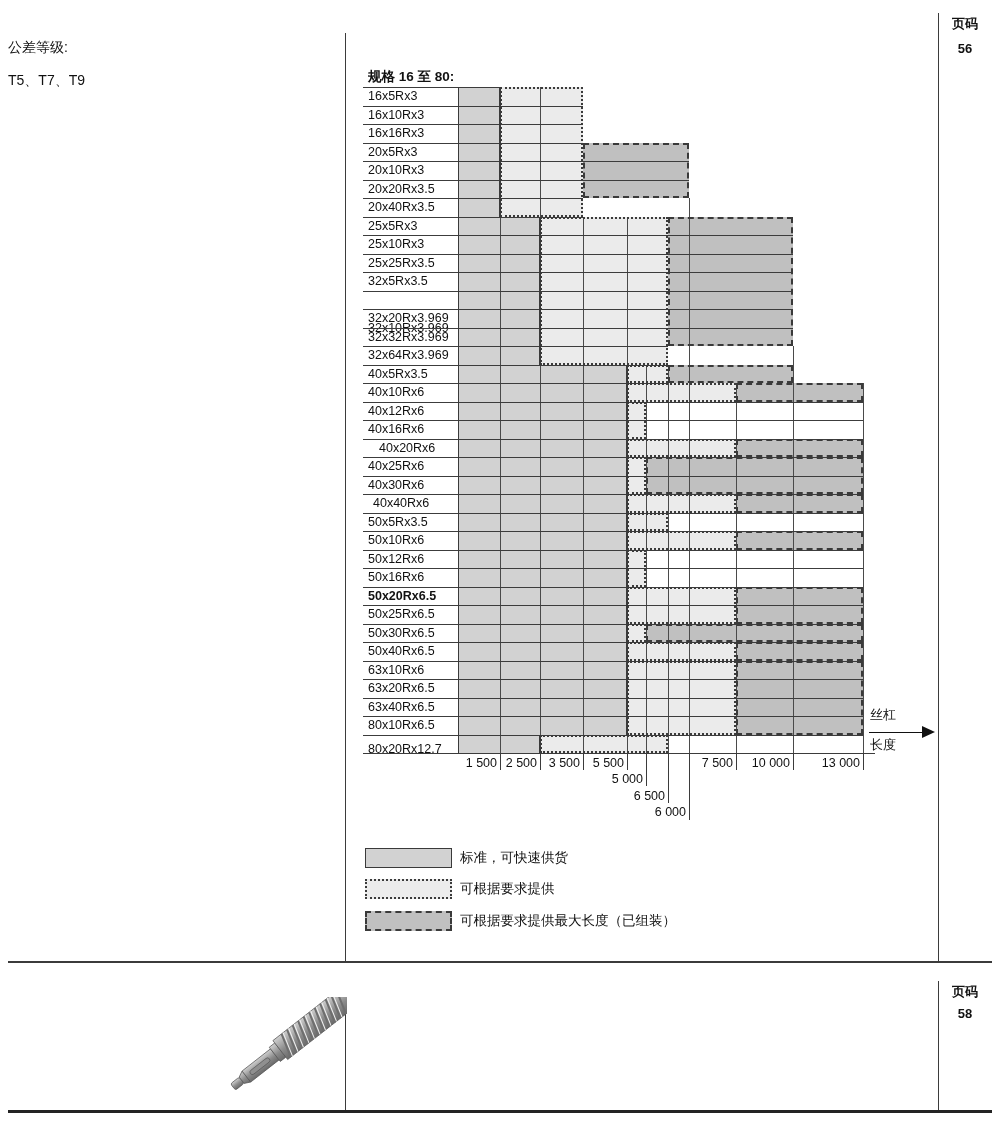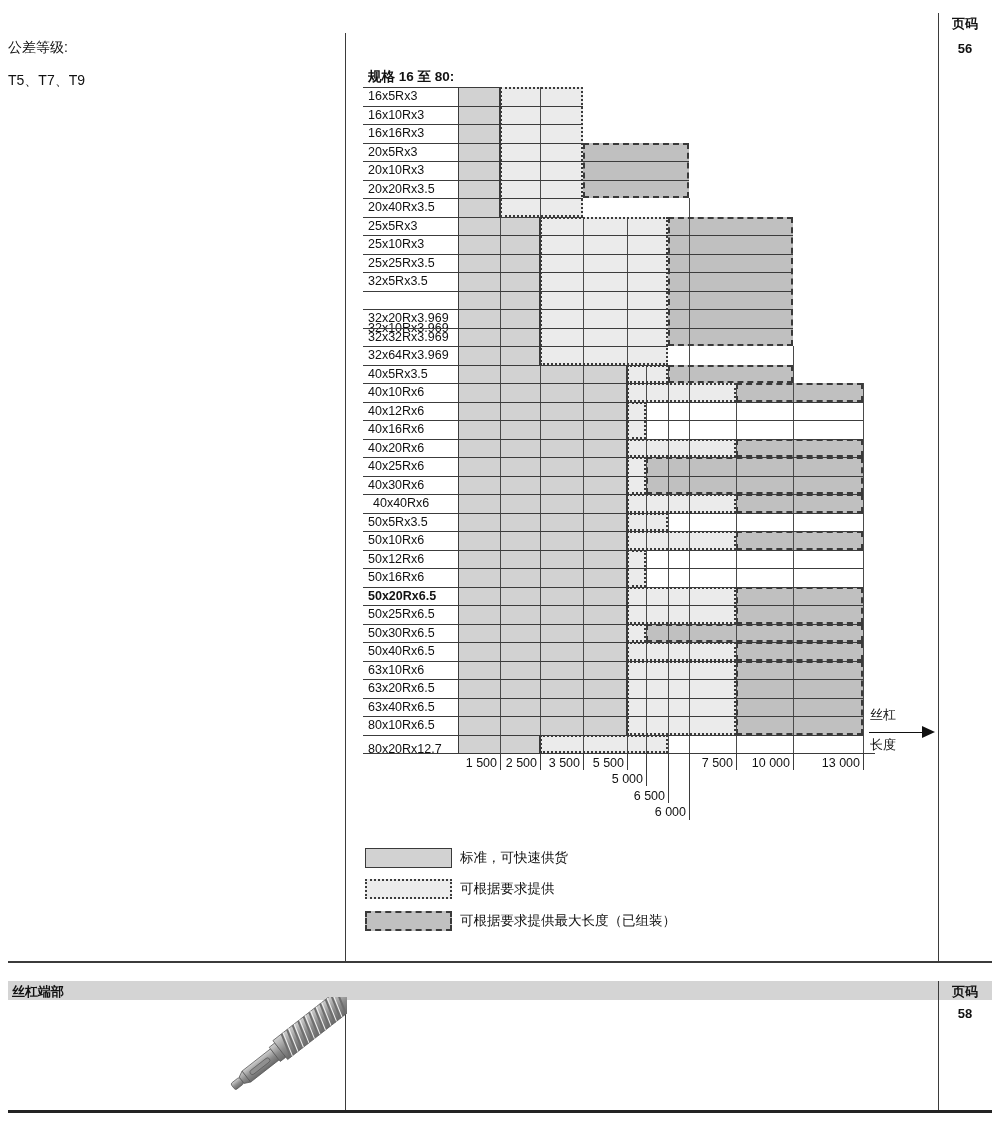--- a/index.html
+++ b/index.html
@@ -62,21 +62,21 @@
       <div class="rowlabel" style="left: 363px; top: 253.8px; width: 92px; height: 18.5px;">25x25Rx3.5</div>
       <div class="rowlabel" style="left: 363px; top: 272.3px; width: 92px; height: 18.5px;">32x5Rx3.5</div>
       <div class="rowlabel" style="left: 363px; top: 290.8px; width: 92px; height: 18.5px; margin-top: 28px;">32x10Rx3.969</div>
       <div class="rowlabel" style="left: 363px; top: 309.3px; width: 92px; height: 18.5px;">32x20Rx3.969</div>
       <div class="rowlabel" style="left: 363px; top: 327.8px; width: 92px; height: 18.5px;">32x32Rx3.969</div>
       <div class="rowlabel" style="left: 363px; top: 346.3px; width: 92px; height: 18.5px;">32x64Rx3.969</div>
       <div class="rowlabel" style="left: 363px; top: 364.8px; width: 92px; height: 18.5px;">40x5Rx3.5</div>
       <div class="rowlabel" style="left: 363px; top: 383.3px; width: 92px; height: 18.5px;">40x10Rx6</div>
       <div class="rowlabel" style="left: 363px; top: 401.8px; width: 92px; height: 18.5px;">40x12Rx6</div>
       <div class="rowlabel" style="left: 363px; top: 420.3px; width: 92px; height: 18.5px;">40x16Rx6</div>
-      <div class="rowlabel" style="left: 363px; top: 438.8px; width: 92px; height: 18.5px;">40x20Rx6</div>
+      <div class="rowlabel" style="left: 374px; top: 438.8px; width: 92px; height: 18.5px;">40x20Rx6</div>
       <div class="rowlabel" style="left: 363px; top: 457.3px; width: 92px; height: 18.5px;">40x25Rx6</div>
       <div class="rowlabel" style="left: 363px; top: 475.8px; width: 92px; height: 18.5px;">40x30Rx6</div>
       <div class="rowlabel" style="left: 368px; top: 494.3px; width: 92px; height: 18.5px;">40x40Rx6</div>
       <div class="rowlabel" style="left: 363px; top: 512.8px; width: 92px; height: 18.5px;">50x5Rx3.5</div>
       <div class="rowlabel" style="left: 363px; top: 531.3px; width: 92px; height: 18.5px;">50x10Rx6</div>
       <div class="rowlabel" style="left: 363px; top: 549.8px; width: 92px; height: 18.5px;">50x12Rx6</div>
       <div class="rowlabel" style="left: 363px; top: 568.3px; width: 92px; height: 18.5px;">50x16Rx6</div>
       <div class="rowlabel" style="left: 363px; top: 586.8px; width: 92px; height: 18.5px; font-weight: bold;">50x20Rx6.5</div>
       <div class="rowlabel" style="left: 363px; top: 605.3px; width: 92px; height: 18.5px;">50x25Rx6.5</div>
       <div class="rowlabel" style="left: 363px; top: 623.8px; width: 92px; height: 18.5px;">50x30Rx6.5</div>
@@ -230,23 +230,20 @@
     <div class="leg-swatch ls-standard" style="top:848px;"></div>
     <div class="leg-label" style="top:848px;">标准，可快速供货</div>
     <div class="leg-swatch ls-on_request" style="top:879px;"></div>
     <div class="leg-label" style="top:879px;">可根据要求提供</div>
     <div class="leg-swatch ls-max_length" style="top:911px;"></div>
     <div class="leg-label" style="top:911px;">可根据要求提供最大长度（已组装）</div>
   </div>
 
   <div class="hline" style="left:8px;top:961px;width:984px;height:2px;"></div>
 
-  <div class="hbar" style="top:981px;">
-    <span class="t">丝杠端部</span>
-  </div>
   <div class="pagecol" style="top:983px;">页码</div>
   <div class="pagecol" style="top:1006px;">58</div>
   <div class="vline" style="left:345px;top:1000px;height:110px;"></div>
   <div class="vline" style="left:938px;top:981px;height:129px;"></div>
 
   <svg class="abs" style="left:220px;top:997px;" width="127" height="100" viewBox="0 0 127 100">
     <defs>
       <linearGradient id="met" x1="0" y1="-1" x2="0" y2="1" gradientUnits="objectBoundingBox">
         <stop offset="0" stop-color="#7d7d7d"></stop>
         <stop offset="0.22" stop-color="#f5f5f5"></stop>

